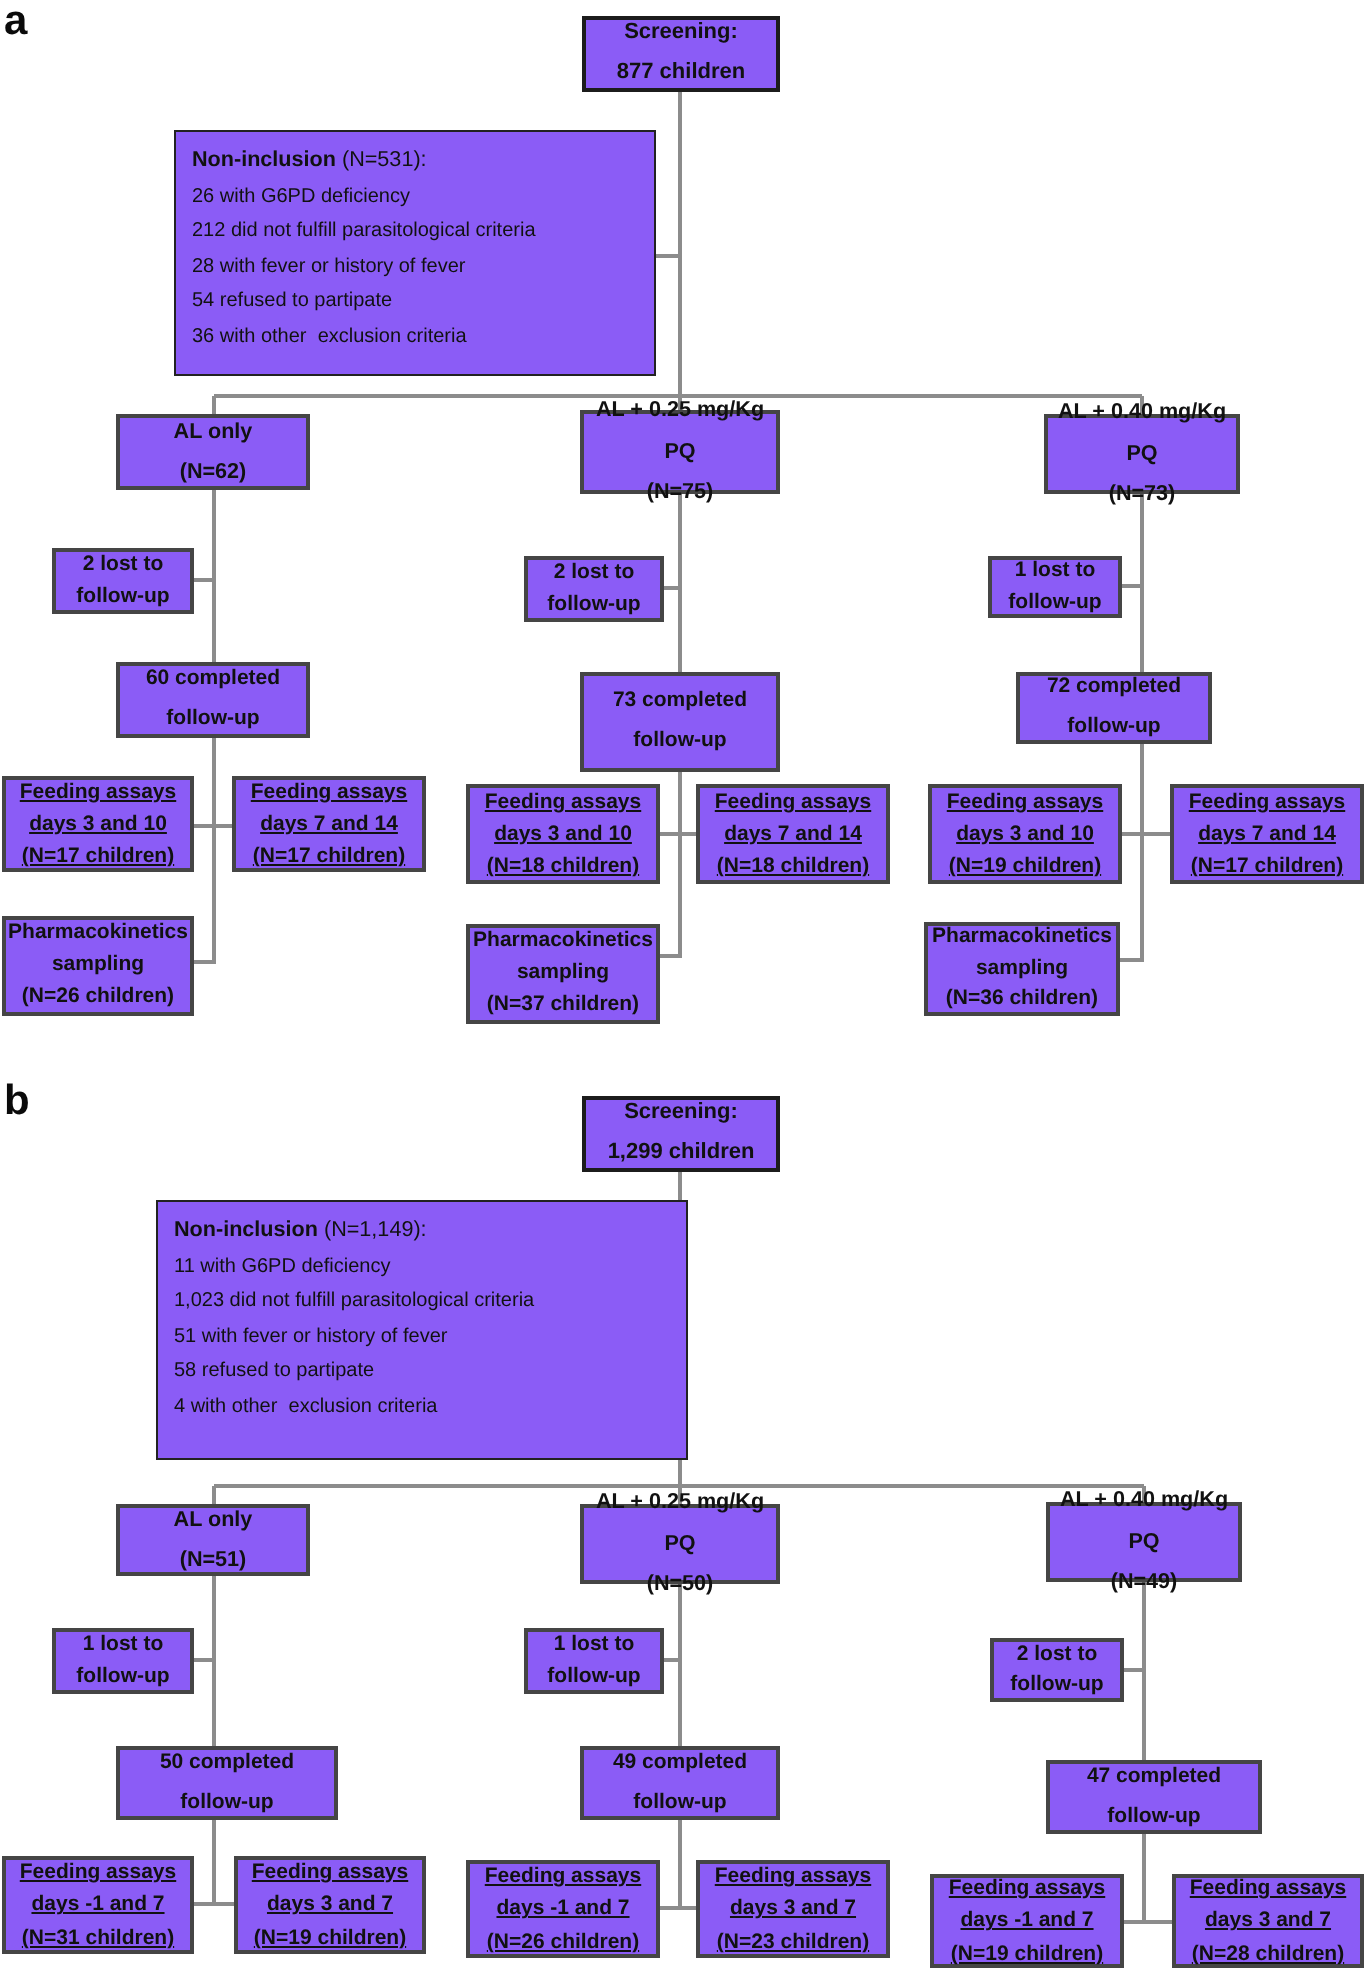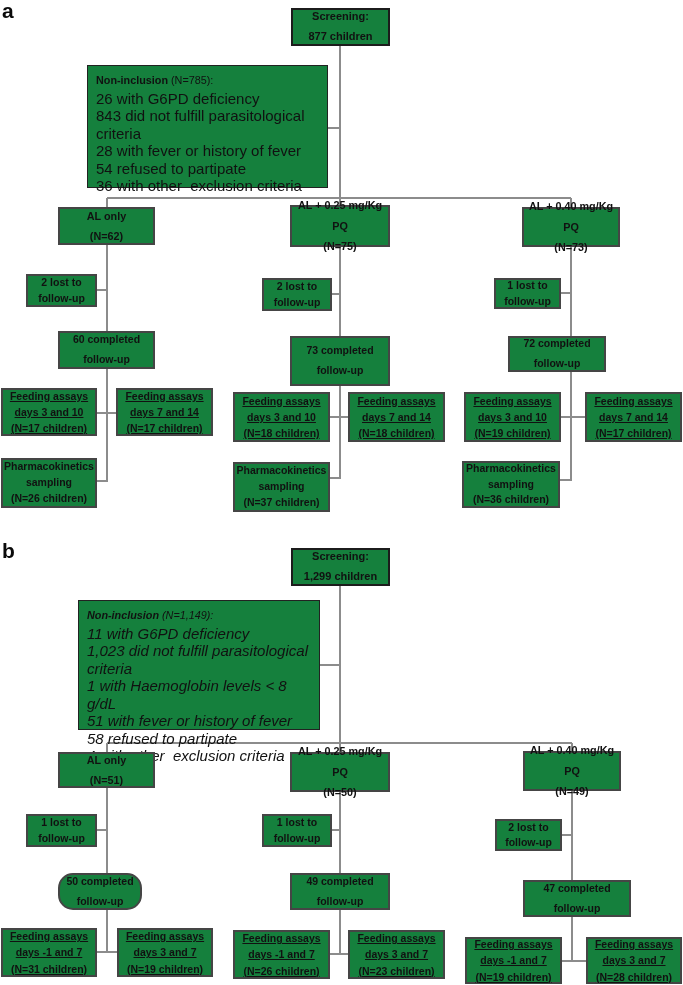--- a/index.html
+++ b/index.html
@@ -3,39 +3,39 @@
 <meta charset="utf-8">
 <style>
   html,body { margin:0; padding:0; background:#fff; }
   #fig {
     position:relative; width:683px; height:985px; background:#fff;
     font-family:"Liberation Sans", sans-serif; color:#111; overflow:hidden;
   }
   #connectors { position:absolute; left:0; top:0; width:683px; height:985px; }
   #connectors line { stroke:#8c8c8c; stroke-width:2; }
   .box {
-    position:absolute; box-sizing:border-box; background:#15803d;
+    position:absolute; box-sizing:border-box; background:#8b5cf6;
     border:2px solid #454545; display:flex; align-items:center; justify-content:center;
     text-align:center; font-weight:700; font-size:10.5px; line-height:1.55;
     white-space:pre-line; color:#111;
   }
   .screening { border-color:#1c1c1c; font-size:11px; line-height:1.8; }
   .arm  { font-size:10.8px; line-height:1.9; }
   .lost { line-height:1.45; }
   .comp { line-height:1.9; }
   .feed { line-height:1.55;text-decoration:underline; }
   .pharm{ line-height:1.5; }
   .nonincl {
     border:1.5px solid #222; align-items:flex-start; justify-content:flex-start;
     flex-direction:column; text-align:left; padding:6px 8px 4px 8px;
     font-weight:400; white-space:normal;
   }
   .ni-line  { font-size:10.8px; line-height:17.5px; white-space:pre-wrap; }
   .ni-title { font-weight:700; }
-  .ni-item  { font-size:15px; line-height:17.5px; white-space:pre-wrap; font-weight:400; }
+  .ni-item  { font-size:10px; line-height:17.5px; white-space:pre-wrap; font-weight:400; }
   .panel-label {
     position:absolute; font-size:21px; font-weight:800; color:#0a0a0a;
     line-height:1;
   }
 </style>
 </head>
 <body>
 
 <div id="fig">
 
@@ -68,23 +68,23 @@
     <line x1="330" y1="954" x2="348" y2="954"></line>
     <line x1="562" y1="961" x2="586" y2="961"></line>
   </svg>
 
   <div class="panel-label" style="left:2px; top:0px;">a</div>
 
   <div class="box screening" style="left:291px; top:8px; width:99px; height:38px;">Screening:
 877 children</div>
 
   <div class="box nonincl" style="left:87px; top:65px; width:241px; height:123px;">
-    <div class="ni-line"><span class="ni-title">Non-inclusion</span><span> (N=785):</span></div>
+    <div class="ni-line"><span class="ni-title">Non-inclusion</span><span> (N=531):</span></div>
     <div class="ni-item">26 with G6PD deficiency</div>
-    <div class="ni-item">843 did not fulfill parasitological criteria</div>
+    <div class="ni-item">212 did not fulfill parasitological criteria</div>
     <div class="ni-item">28 with fever or history of fever</div>
     <div class="ni-item">54 refused to partipate</div>
     <div class="ni-item">36 with other  exclusion criteria</div>
   </div>
 
   <div class="box arm" style="left:58px;  top:207px; width:97px;  height:38px;">AL only
 (N=62)</div>
   <div class="box arm" style="left:290px; top:205px; width:100px; height:42px;">AL + 0.25 mg/Kg PQ
 (N=75)</div>
   <div class="box arm" style="left:522px; top:207px; width:98px;  height:40px;">AL + 0.40 mg/Kg PQ
@@ -131,45 +131,44 @@
 (N=37 children)</div>
   <div class="box pharm" style="left:462px; top:461px; width:98px; height:47px;">Pharmacokinetics
 sampling
 (N=36 children)</div>
 
   <div class="panel-label" style="left:2px; top:540px;">b</div>
 
   <div class="box screening" style="left:291px; top:548px; width:99px; height:38px;">Screening:
 1,299 children</div>
 
-  <div class="box nonincl" style="left:78px; top:600px; width:242px; height:130px;font-style:italic;">
+  <div class="box nonincl" style="left:78px; top:600px; width:266px; height:130px;">
     <div class="ni-line"><span class="ni-title">Non-inclusion</span><span> (N=1,149):</span></div>
     <div class="ni-item">11 with G6PD deficiency</div>
     <div class="ni-item">1,023 did not fulfill parasitological criteria</div>
-    <div class="ni-item">1 with Haemoglobin levels &lt; 8 g/dL</div>
     <div class="ni-item">51 with fever or history of fever</div>
     <div class="ni-item">58 refused to partipate</div>
     <div class="ni-item">4 with other  exclusion criteria</div>
   </div>
 
   <div class="box arm" style="left:58px;  top:752px; width:97px;  height:36px;">AL only
 (N=51)</div>
   <div class="box arm" style="left:290px; top:752px; width:100px; height:40px;">AL + 0.25 mg/Kg PQ
 (N=50)</div>
   <div class="box arm" style="left:523px; top:751px; width:98px;  height:40px;">AL + 0.40 mg/Kg PQ
 (N=49)</div>
 
   <div class="box lost" style="left:26px;  top:814px; width:71px; height:33px;">1 lost to
 follow-up</div>
   <div class="box lost" style="left:262px; top:814px; width:70px; height:33px;">1 lost to
 follow-up</div>
   <div class="box lost" style="left:495px; top:819px; width:67px; height:32px;">2 lost to
 follow-up</div>
 
-  <div class="box comp" style="left:58px;  top:873px; width:84px;  height:37px;border-radius:15px;">50 completed
+  <div class="box comp" style="left:58px;  top:873px; width:111px;  height:37px;">50 completed
 follow-up</div>
   <div class="box comp" style="left:290px; top:873px; width:100px; height:37px;">49 completed
 follow-up</div>
   <div class="box comp" style="left:523px; top:880px; width:108px;  height:37px;">47 completed
 follow-up</div>
 
   <div class="box feed" style="left:1px;   top:928px; width:96px; height:49px;">Feeding assays
 days -1 and 7
 (N=31 children)</div>
   <div class="box feed" style="left:117px; top:928px; width:96px; height:49px;">Feeding assays

